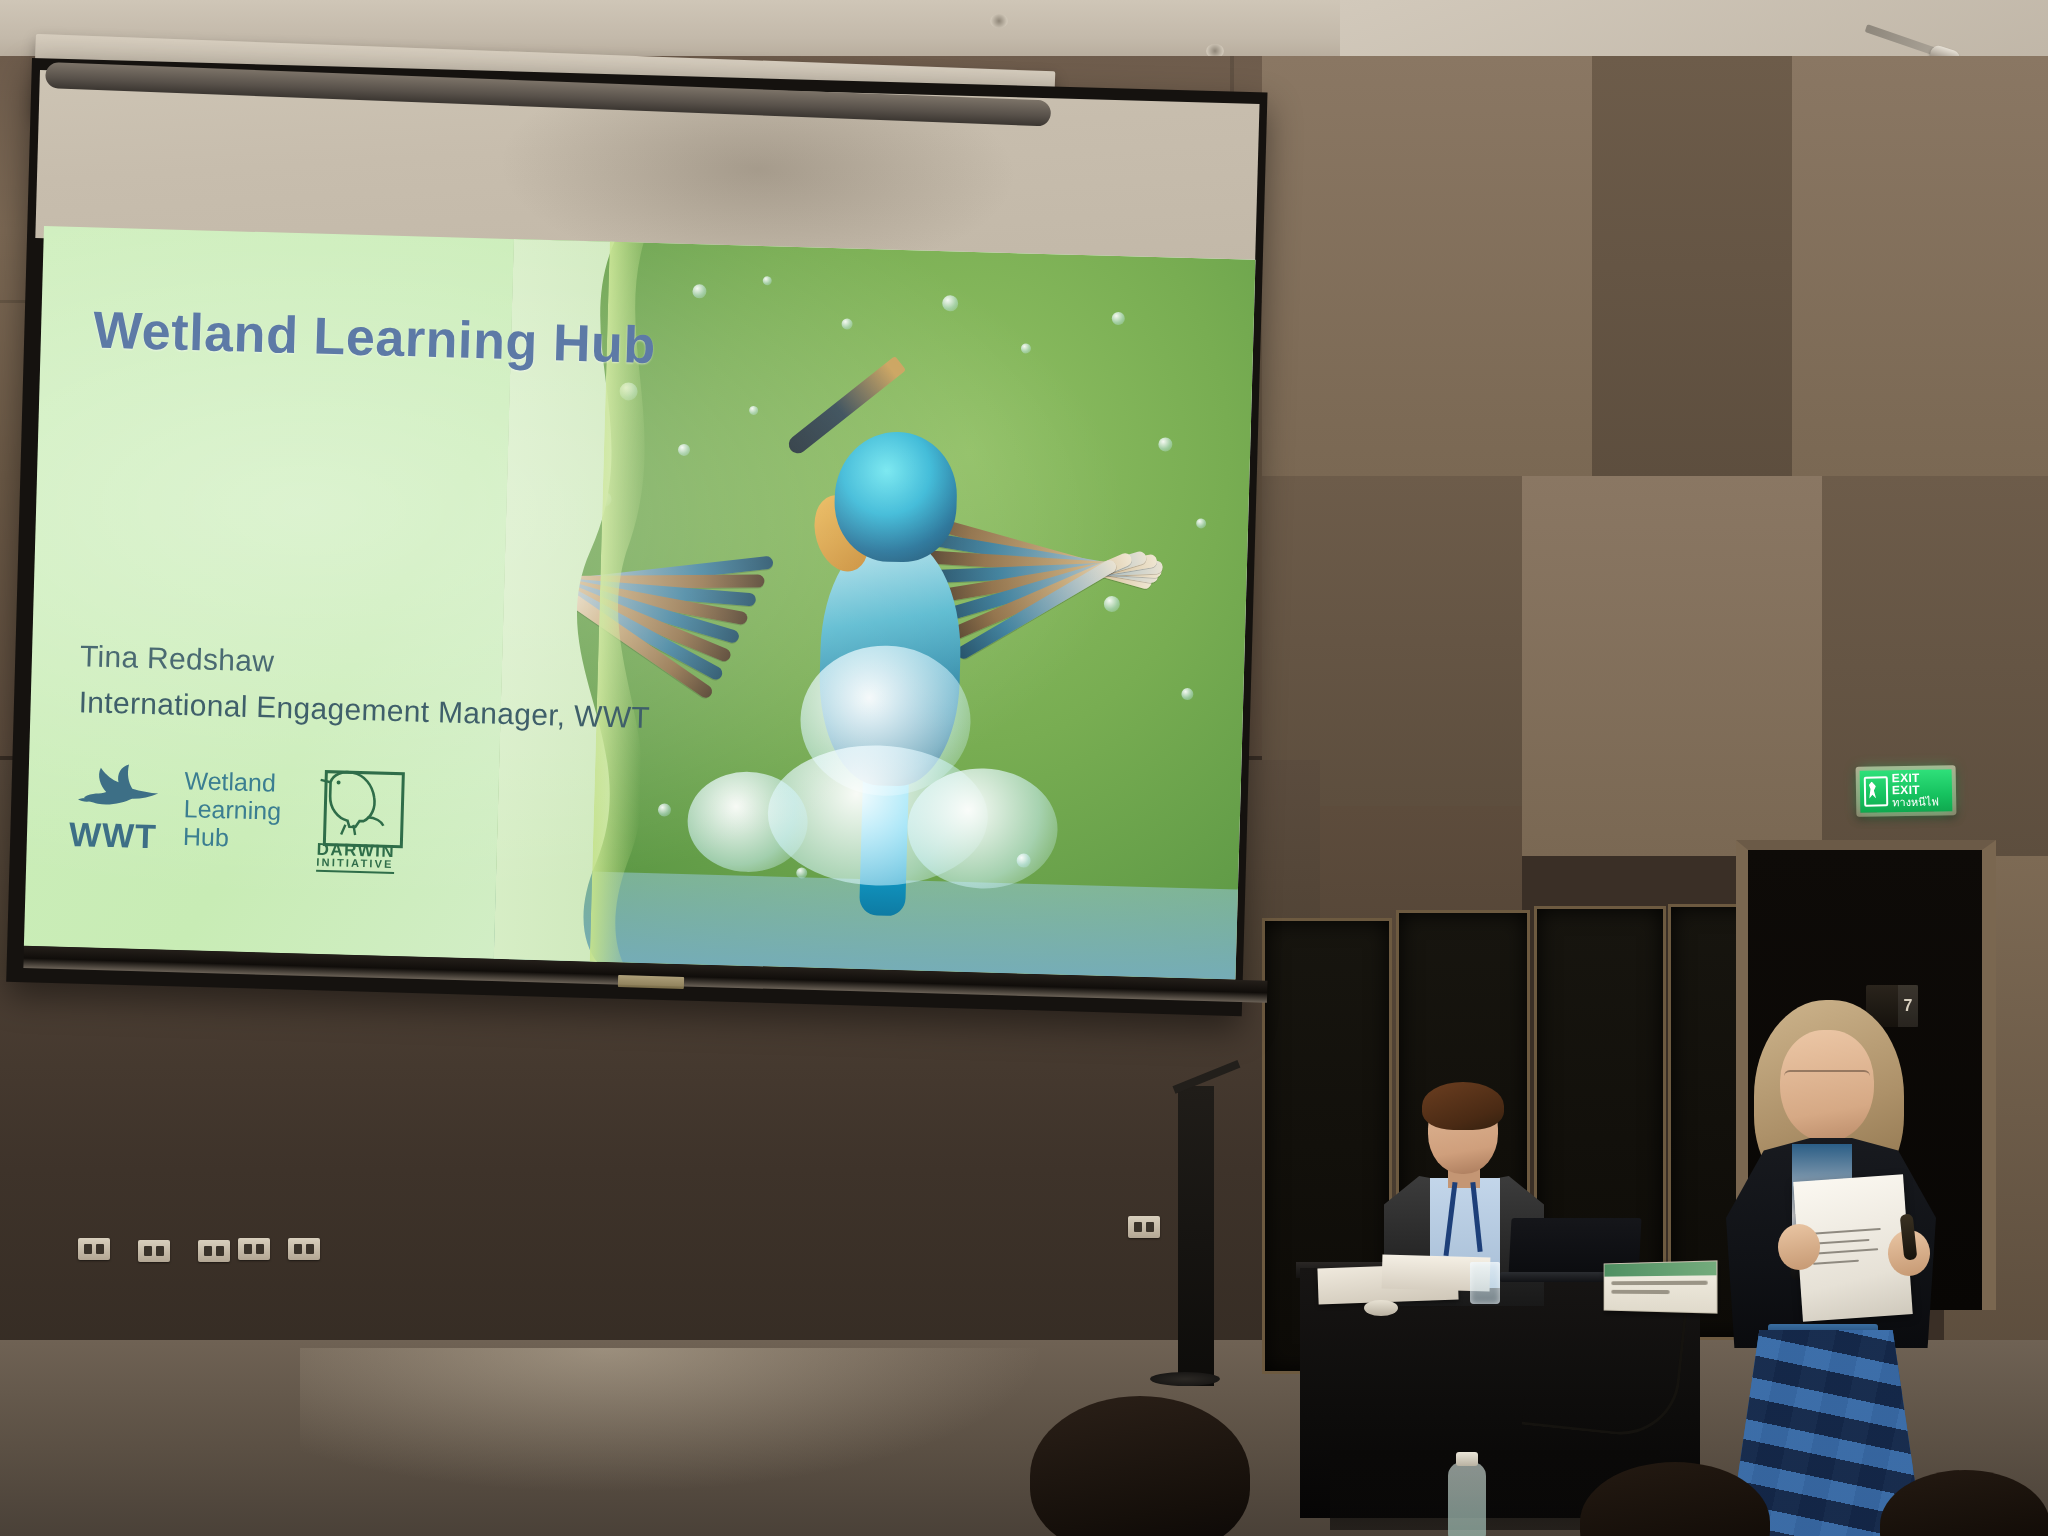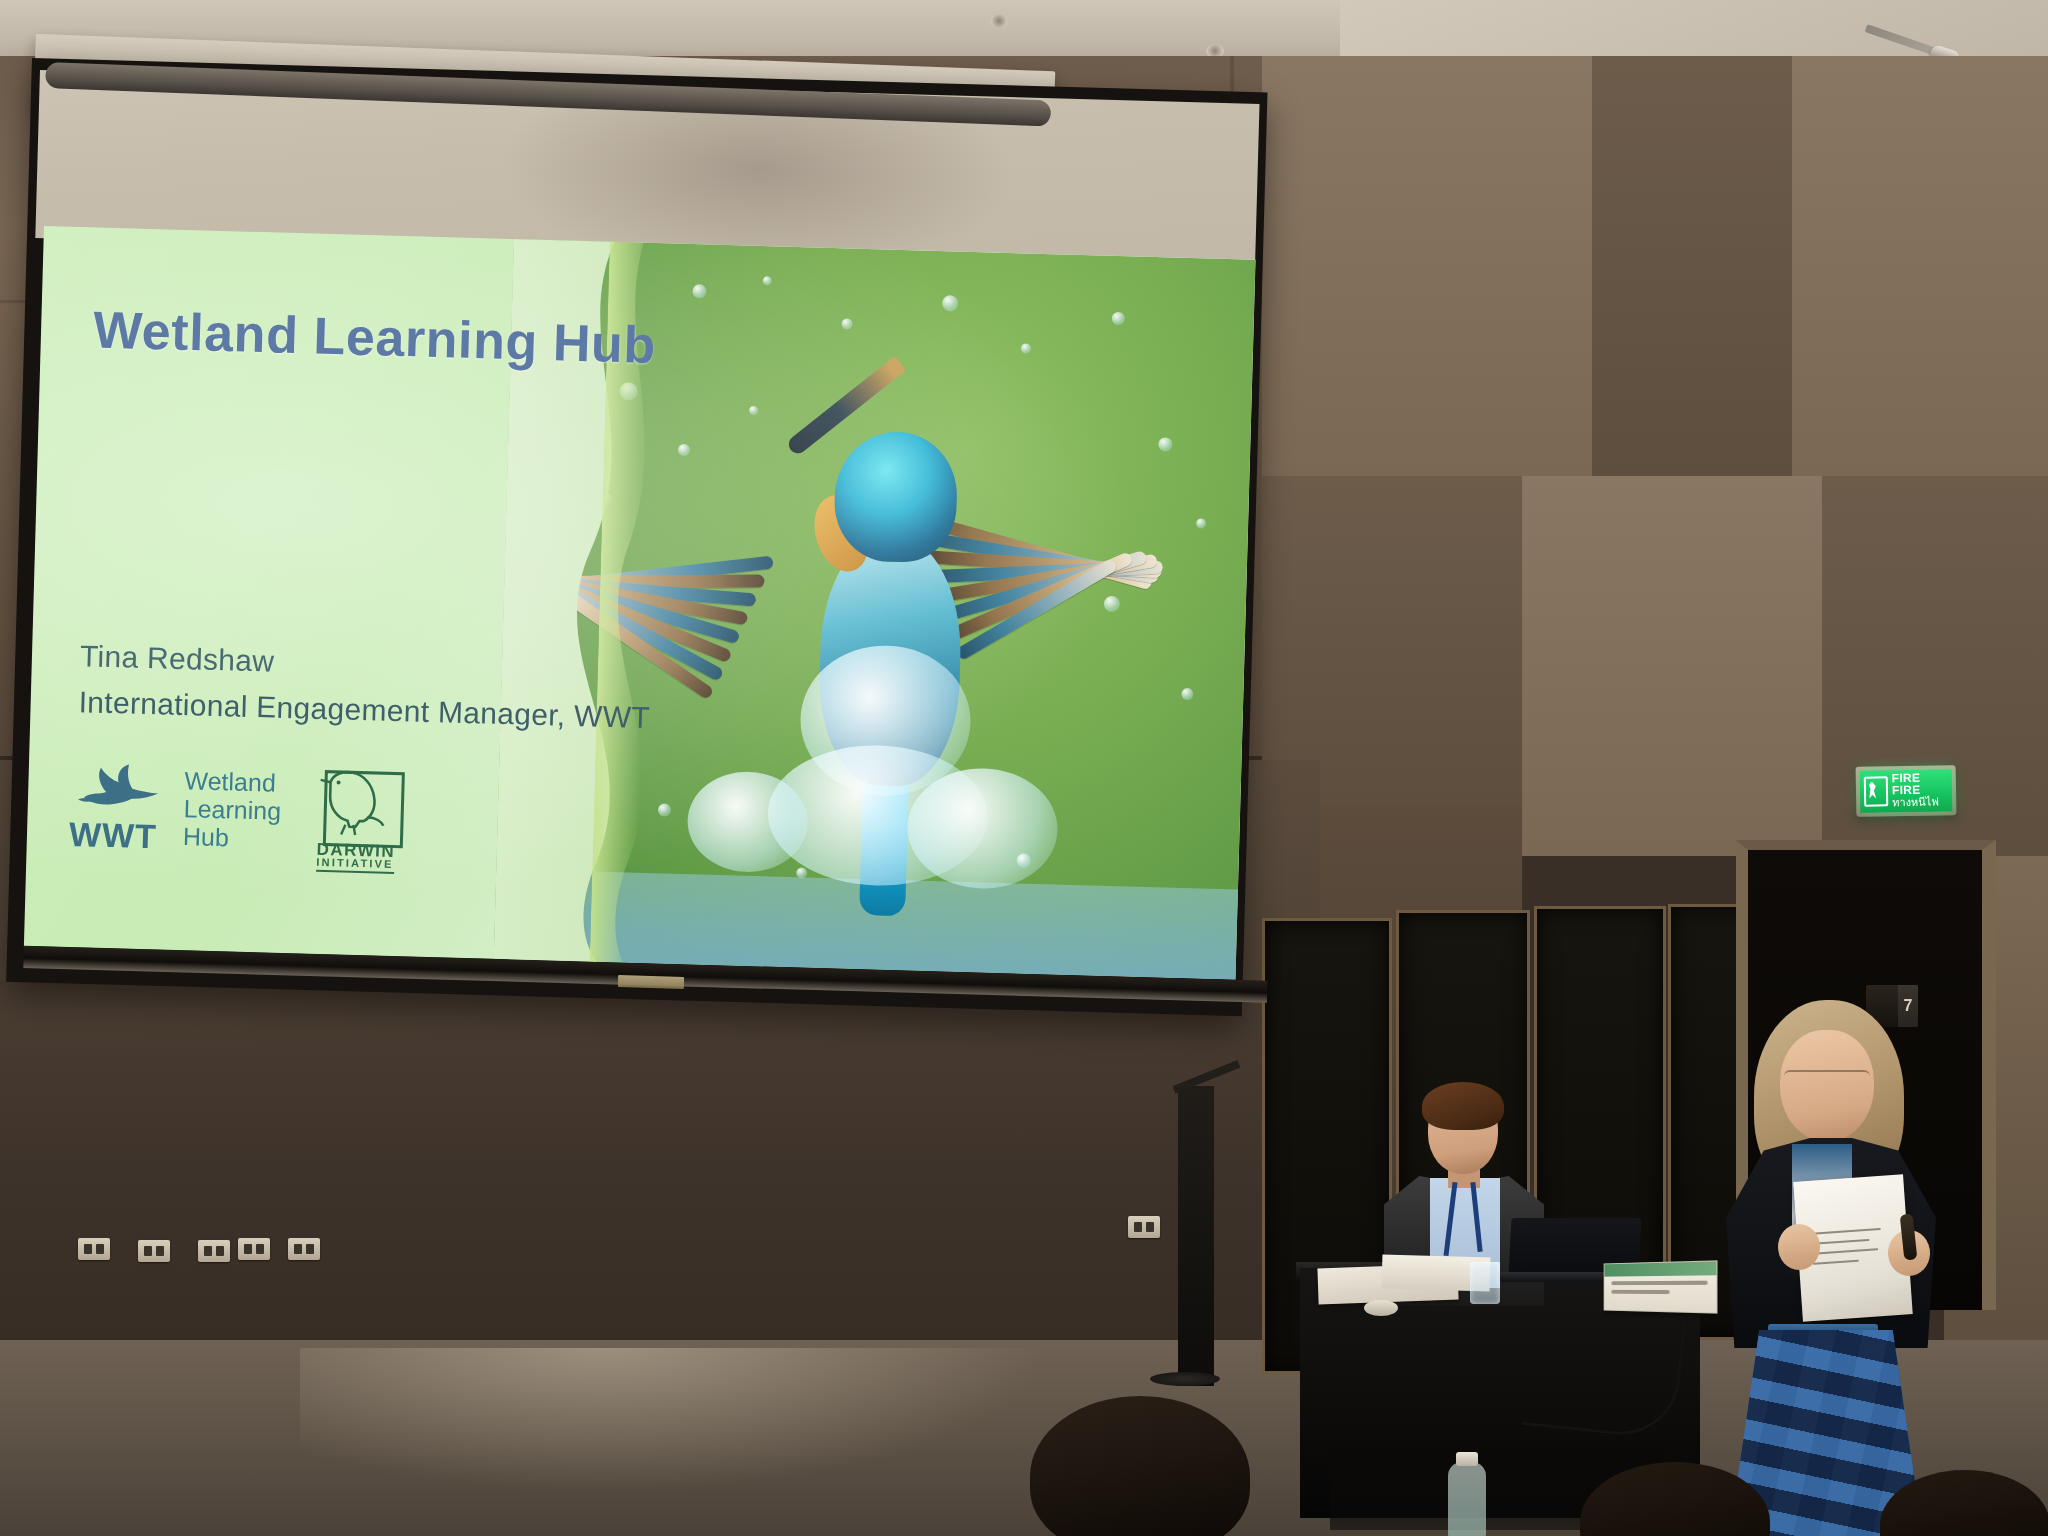--- a/index.html
+++ b/index.html
@@ -325,21 +325,21 @@
   <div class="alcove"></div>
   <div class="door-sign">
     <div class="door-sign-l"></div>
     <div class="door-sign-r">7</div>
   </div>
 
   <div class="exit-box">
     <div class="exit-face">
       <div class="exit-glyph"></div>
       <div class="exit-txt">
-        <div class="exit-en">FIRE FIRE</div>
+        <div class="exit-en">EXIT EXIT</div>
         <div class="exit-th">ทางหนีไฟ</div>
       </div>
     </div>
   </div>
 
   <div class="scr-housing"></div>
   <div class="scr-frame"></div>
   <div class="scr-blank"></div>
   <div class="scr-blankshade"></div>
   <div class="scr-roller"></div>

